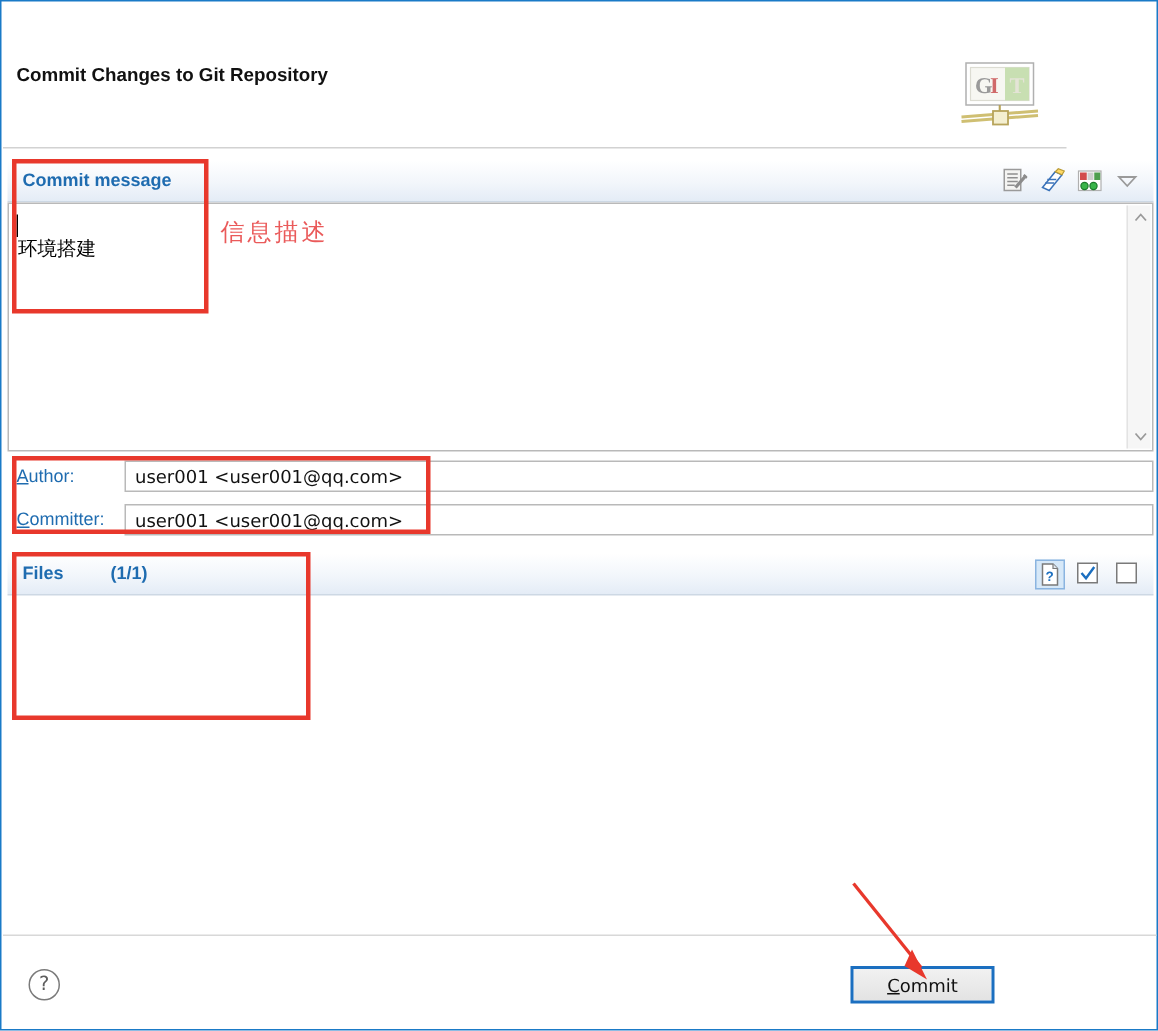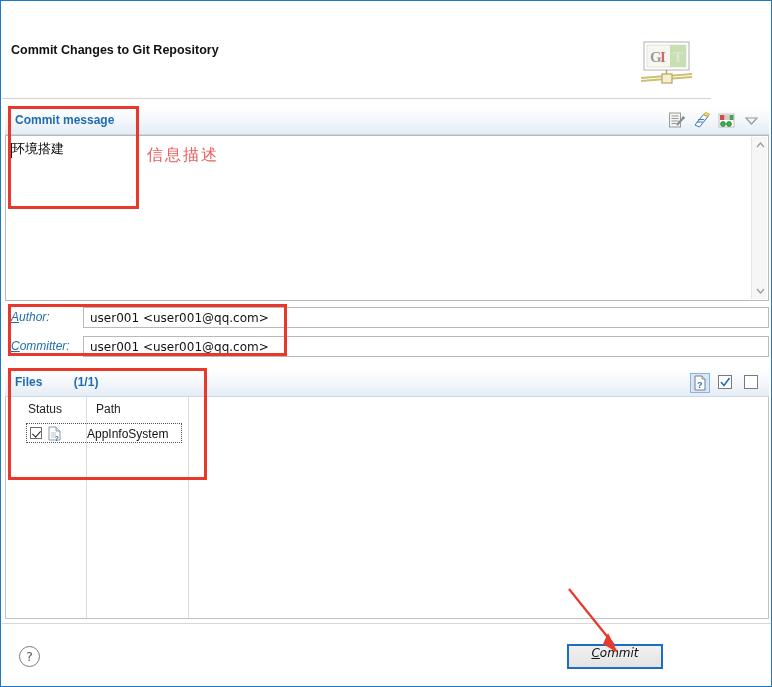--- a/index.html
+++ b/index.html
@@ -119,21 +119,21 @@
     position: absolute;
     left: 0; top: 28px;
     width: 764px;
     height: 166px;
     background: #ffffff;
     border: 1px solid #b9b9b9;
     box-sizing: border-box;
   }
   .msgtext {
     position: absolute;
-    left: 6px; top: 4px;
+    left: 6px; top: 22px;
     font-size: 13px;
     font-family: "DejaVu Sans", sans-serif;
     color: #000;
     line-height: 18px;
   }
   .msg-caret {
     position: absolute;
     left: 5px; top: 7px;
     width: 1px; height: 15px;
     background: #000;
@@ -178,21 +178,20 @@
     position: absolute;
     left: 4px;
     width: 764px;
     height: 21px;
   }
   .ident-row .lbl {
     position: absolute;
     left: 6px; top: 3px;
     font-size: 12px;
     color: #1f6cb0;
-    font-style: italic;
   }
   .ident-row .lbl u { text-decoration: underline; }
   .ident-row .fld {
     position: absolute;
     left: 78px; top: 0;
     width: 686px;
     height: 21px;
     background: #ffffff;
     border: 1px solid #b9b9b9;
     box-sizing: border-box;
@@ -314,24 +313,23 @@
   }
   .btn {
     position: absolute;
     height: 25px;
     background: linear-gradient(to bottom, #f3f3f3 0%, #e6e6e6 100%);
     border: 1px solid #a8a8a8;
     box-sizing: border-box;
     font-size: 12px;
     color: #111;
     display: flex;
-    align-items: flex-start;
+    align-items: center;
     justify-content: center;
     font-family: "DejaVu Sans", sans-serif;
-    font-style: italic;
   }
   #commit-btn {
     left: 566px; top: 643px;
     width: 96px;
     border: 2px solid #1b6fc0;
     background: linear-gradient(to bottom, #f1f1f1 0%, #e3e3e3 100%);
   }
   #cancel-btn {
     left: 666px; top: 643px;
     width: 94px;
@@ -481,39 +479,20 @@
           </svg>
         </div>
         <div class="ftool">
           <svg width="18" height="18" viewBox="0 0 18 18">
             <rect x="2.5" y="2.5" width="13" height="13" fill="#ffffff" stroke="#7a7a7a" stroke-width="1"></rect>
           </svg>
         </div>
       </div>
     </div>
 
-    <div class="files-table">
-      <div class="col-line c1"></div>
-      <div class="col-line c2"></div>
-      <div class="th status">Status</div>
-      <div class="th path">Path</div>
-
-      <div class="file-row">
-        <div class="row-check"></div>
-        <div class="row-fileicon">
-          <svg width="13" height="15" viewBox="0 0 13 15">
-            <path d="M1 1 h7 l4 4 v9 h-11 Z" fill="#ffffff" stroke="#7b8da0" stroke-width="0.9"></path>
-            <path d="M8 1 v4 h4" fill="#dde6ef" stroke="#7b8da0" stroke-width="0.8"></path>
-            <path d="M3 7h5M3 9h5M3 11h3" stroke="#9fb0c0" stroke-width="0.8"></path>
-            <text x="6.5" y="14.5" font-family="Liberation Sans, sans-serif" font-size="7" font-weight="bold" fill="#2f6fa8">?</text>
-          </svg>
-        </div>
-        <div class="row-path">AppInfoSystem</div>
-      </div>
-    </div>
   </div>
 
   <div class="footer-sep"></div>
   <div class="help-circle">?</div>
 
   <div class="btn" id="commit-btn">
     <span><u>C</u><span>ommit</span></span>
   </div>
 
 

